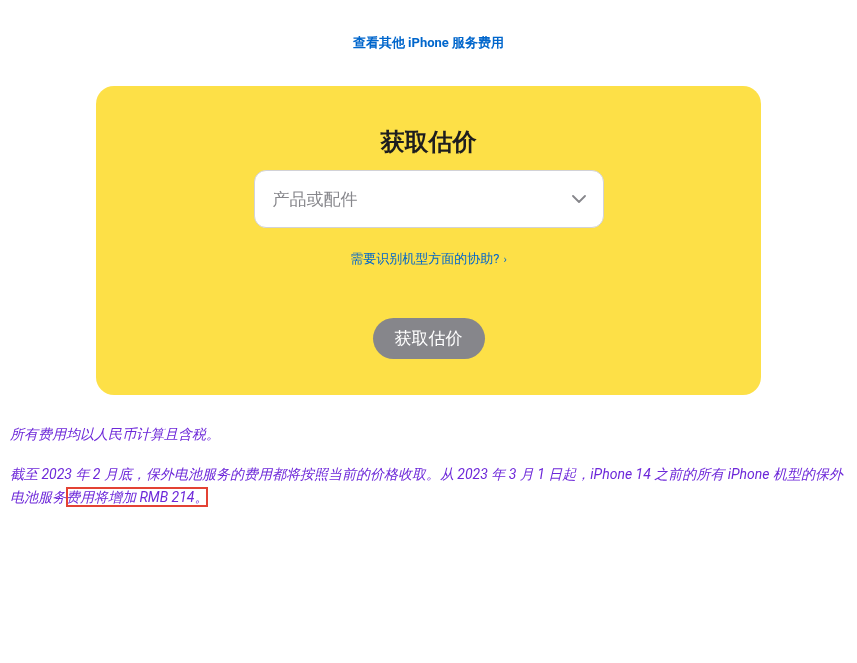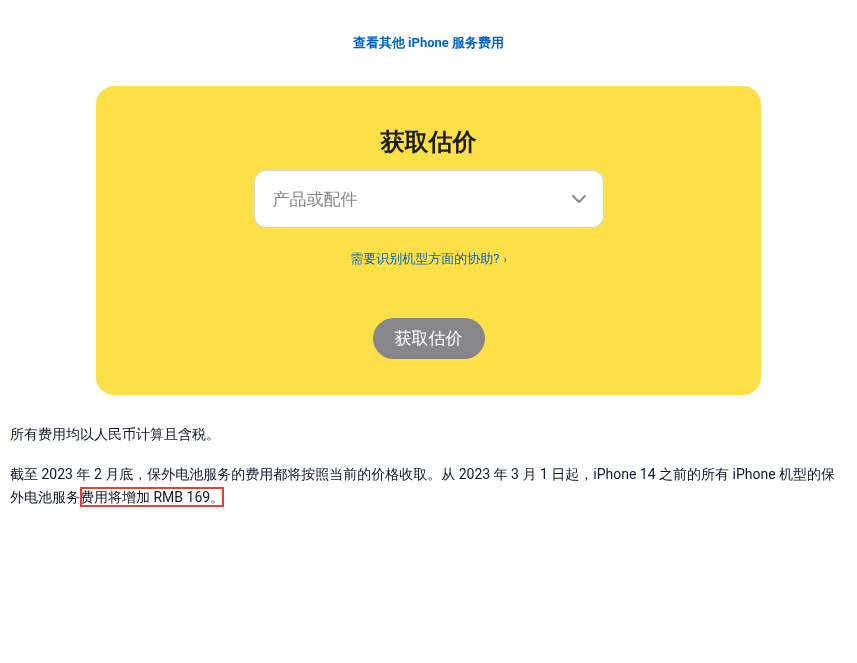--- a/index.html
+++ b/index.html
@@ -94,22 +94,23 @@
       border: none;
       border-radius: 22px;
       height: 41px;
       padding: 0 22px;
       font-size: 17px;
       cursor: pointer;
     }
     .footnotes {
       margin: 28px 10px 0 10px;
       font-size: 14px;
-      color: #0f172a;
+      color: #6d28d9;
       line-height: 1.6;
+      font-style: italic;
     }
     .footnote-1 {
       margin-bottom: 18px;
     }
     .highlight-box {
       position: relative;
       display: inline;
     }
     .highlight-box::before {
       content: "";
@@ -149,15 +150,15 @@
       <span>需要识别机型方面的协助?</span><span class="help-chevron">›</span>
     </a>
   </div>
 
   <button class="get-estimate-btn">获取估价</button>
 </div>
 
 <div class="footnotes">
   <p class="footnote-1">所有费用均以人民币计算且含税。</p>
   <p>
-    <span>截至 2023 年 2 月底，保外电池服务的费用都将按照当前的价格收取。从 2023 年 3 月 1 日起，iPhone 14 之前的所有 iPhone 机型的保外电池服务</span><span class="highlight-box">费用将增加 RMB 169。</span>
+    <span>截至 2023 年 2 月底，保外电池服务的费用都将按照当前的价格收取。从 2023 年 3 月 1 日起，iPhone 14 之前的所有 iPhone 机型的保外电池服务</span><span class="highlight-box">费用将增加 RMB 214。</span>
   </p>
 </div>
 
 </body></html>

